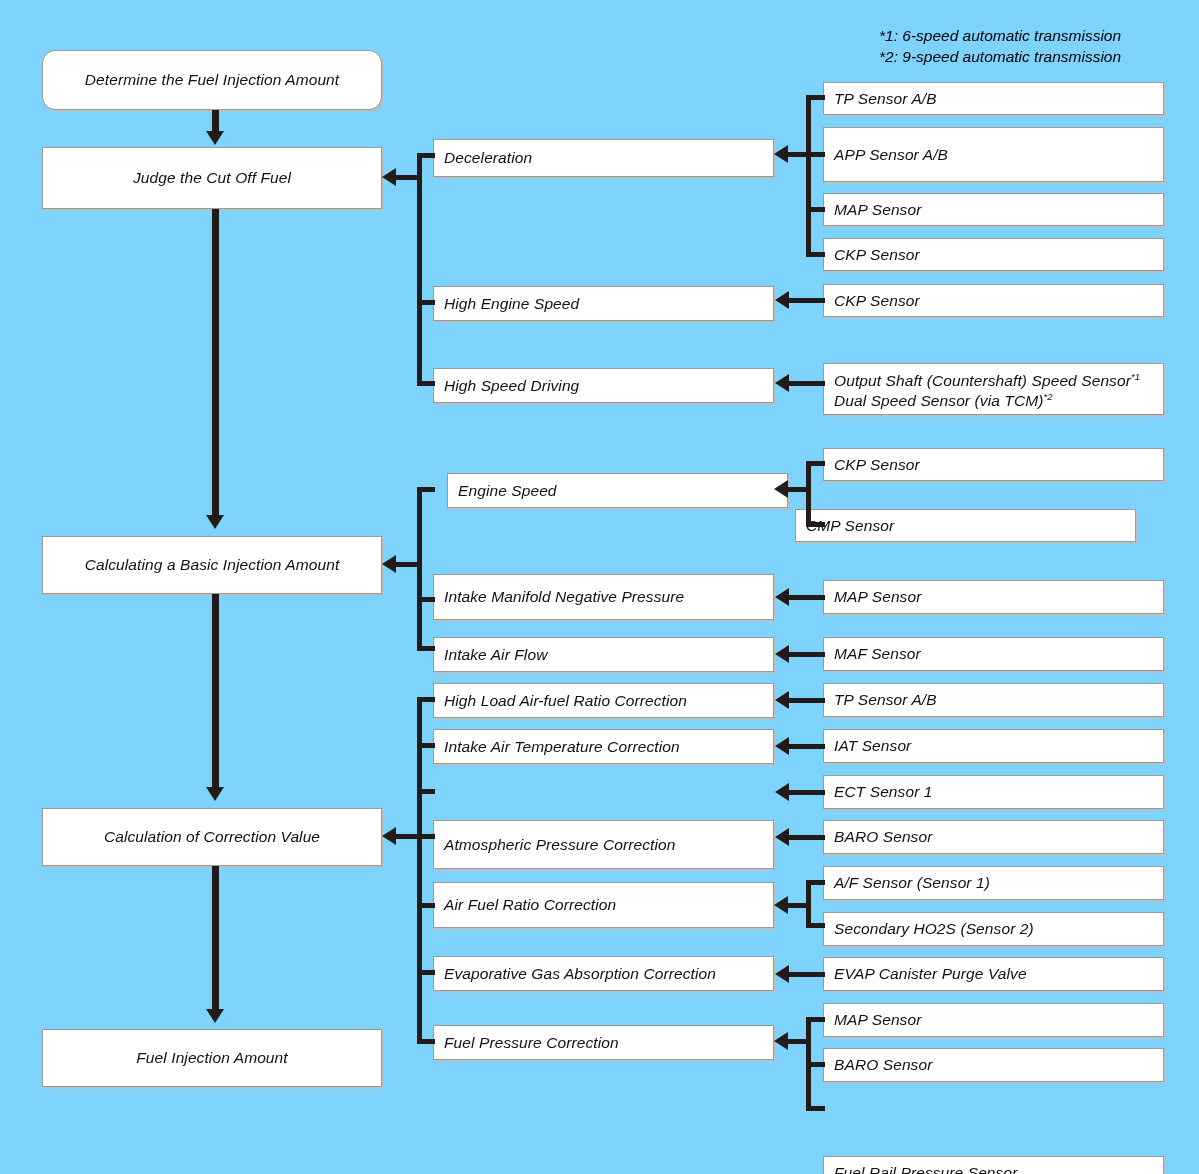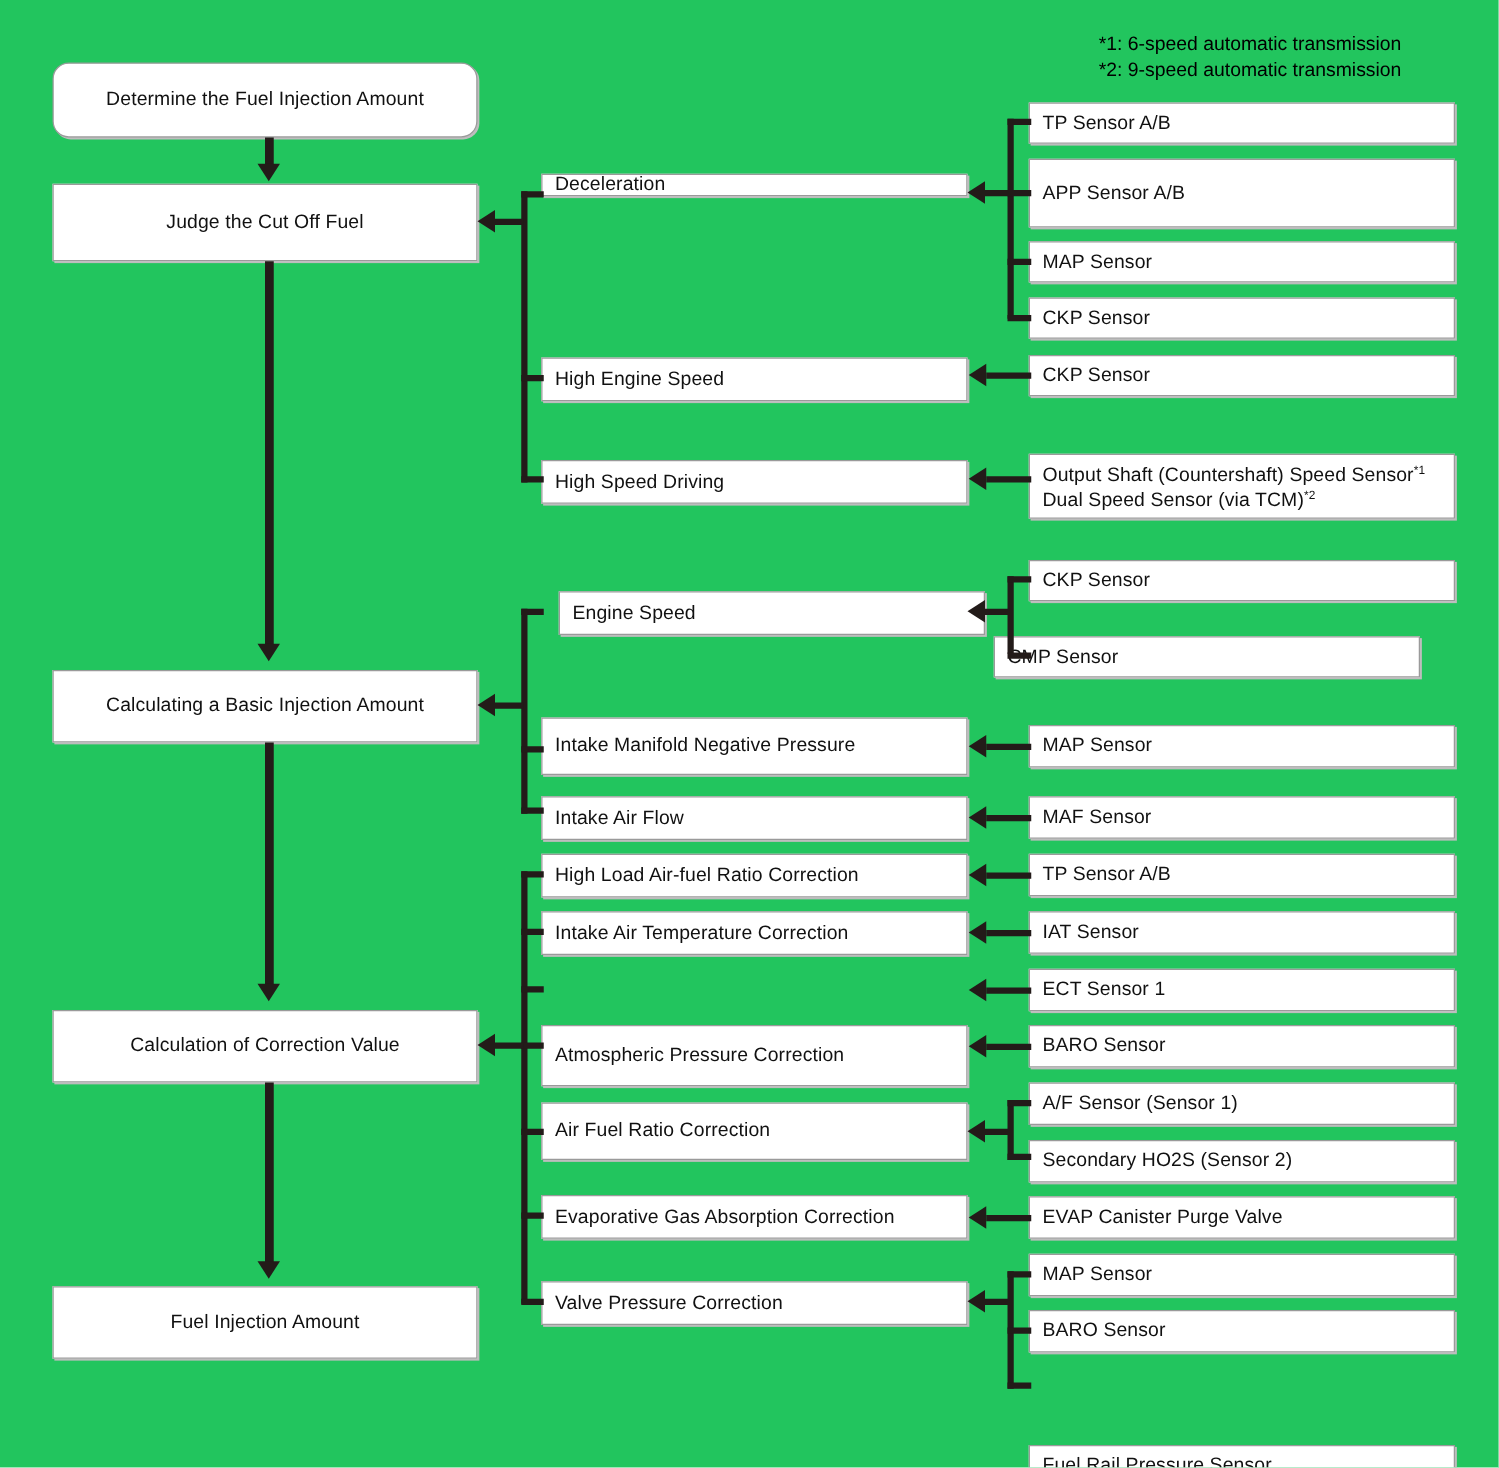--- a/index.html
+++ b/index.html
@@ -9,22 +9,23 @@
     background: #ffffff;
   }
   body {
     font-family: "Liberation Sans", sans-serif;
     color: #000000;
   }
   #canvas {
     position: relative;
     width: 1199px;
     height: 1174px;
-    background: #22c55e;
+    background: #7dd3fc;
     overflow: hidden;
+    font-style: italic;
   }
 
   
   .box {
     position: absolute;
     box-sizing: border-box;
     background: #ffffff;
     border: 1.5px solid #9a9a9a;
     box-shadow: 1.5px 1.5px 0 0 #bdbdbd;
     display: flex;
@@ -117,21 +118,21 @@
 
   <div class="vline" style="left:212px; top:209px; width:7px; height:307px;"></div>
   <div class="arrow-down" style="left:206px; top:515px;"></div>
 
   <div class="vline" style="left:212px; top:594px; width:7px; height:194px;"></div>
   <div class="arrow-down" style="left:206px; top:787px;"></div>
 
   <div class="vline" style="left:212px; top:866px; width:7px; height:145px;"></div>
   <div class="arrow-down" style="left:206px; top:1009px;"></div>
 
-  <div class="box left" style="left:433px; top:139px; width:341px; height:18px;">
+  <div class="box left" style="left:433px; top:139px; width:341px; height:38px;">
     <span class="txt">Deceleration</span>
   </div>
   <div class="box left" style="left:433px; top:286px; width:341px; height:35px;">
     <span class="txt">High Engine Speed</span>
   </div>
   <div class="box left" style="left:433px; top:368px; width:341px; height:35px;">
     <span class="txt">High Speed Driving</span>
   </div>
 
   <div class="vline" style="left:417px; top:153px; height:233px;"></div>
@@ -228,21 +229,21 @@
   <div class="box left" style="left:433px; top:820px; width:341px; height:49px;">
     <span class="txt">Atmospheric Pressure Correction</span>
   </div>
   <div class="box left" style="left:433px; top:882px; width:341px; height:46px;align-items:center;">
     <span class="txt">Air Fuel Ratio Correction</span>
   </div>
   <div class="box left" style="left:433px; top:956px; width:341px; height:35px;">
     <span class="txt">Evaporative Gas Absorption Correction</span>
   </div>
   <div class="box left" style="left:433px; top:1025px; width:341px; height:35px;">
-    <span class="txt">Valve Pressure Correction</span>
+    <span class="txt">Fuel Pressure Correction</span>
   </div>
 
   <div class="vline" style="left:417px; top:697px; height:346px;"></div>
   <div class="hline" style="left:417px; top:697px; width:18px;"></div>
   <div class="hline" style="left:417px; top:743px; width:18px;"></div>
   <div class="hline" style="left:417px; top:789px; width:18px;"></div>
   <div class="hline" style="left:417px; top:834px; width:18px;"></div>
   <div class="hline" style="left:417px; top:903px; width:18px;"></div>
   <div class="hline" style="left:417px; top:970px; width:18px;"></div>
   <div class="hline" style="left:417px; top:1039px; width:18px;"></div>

